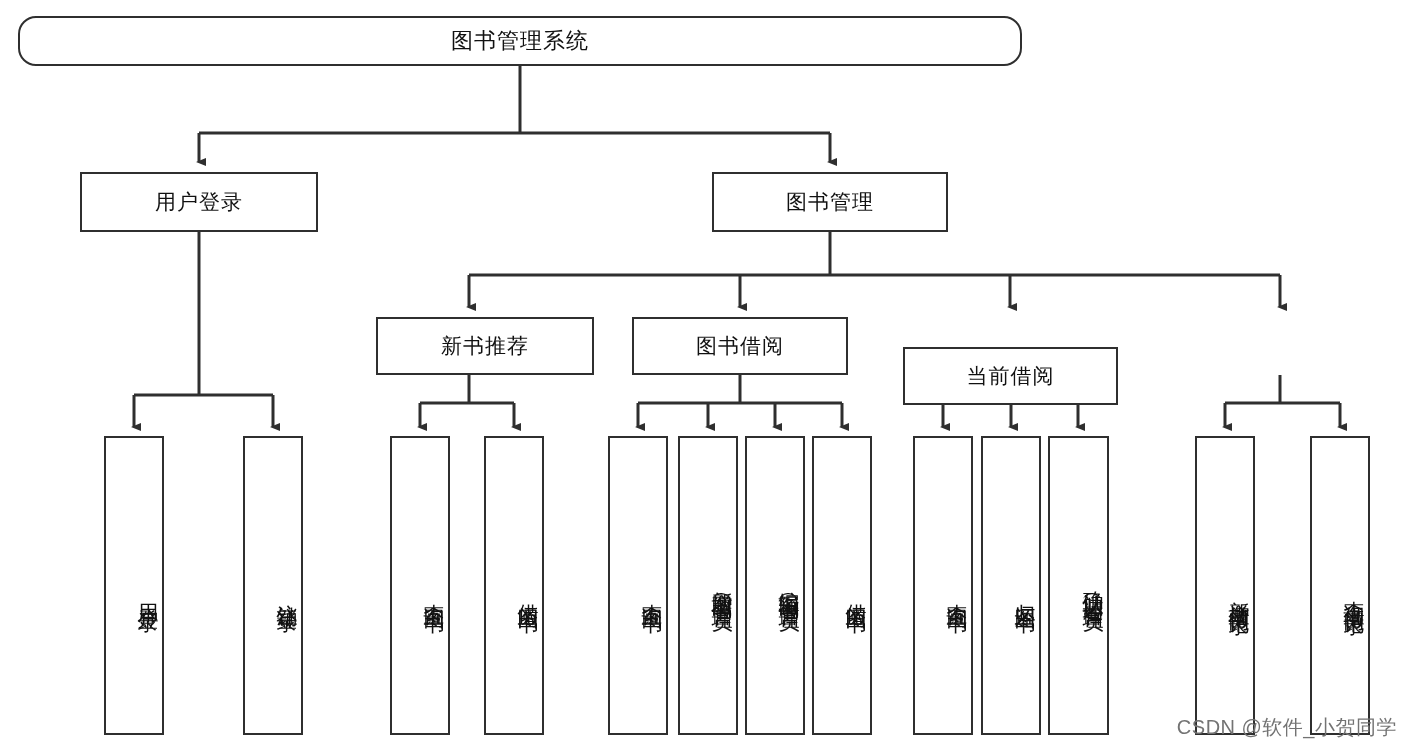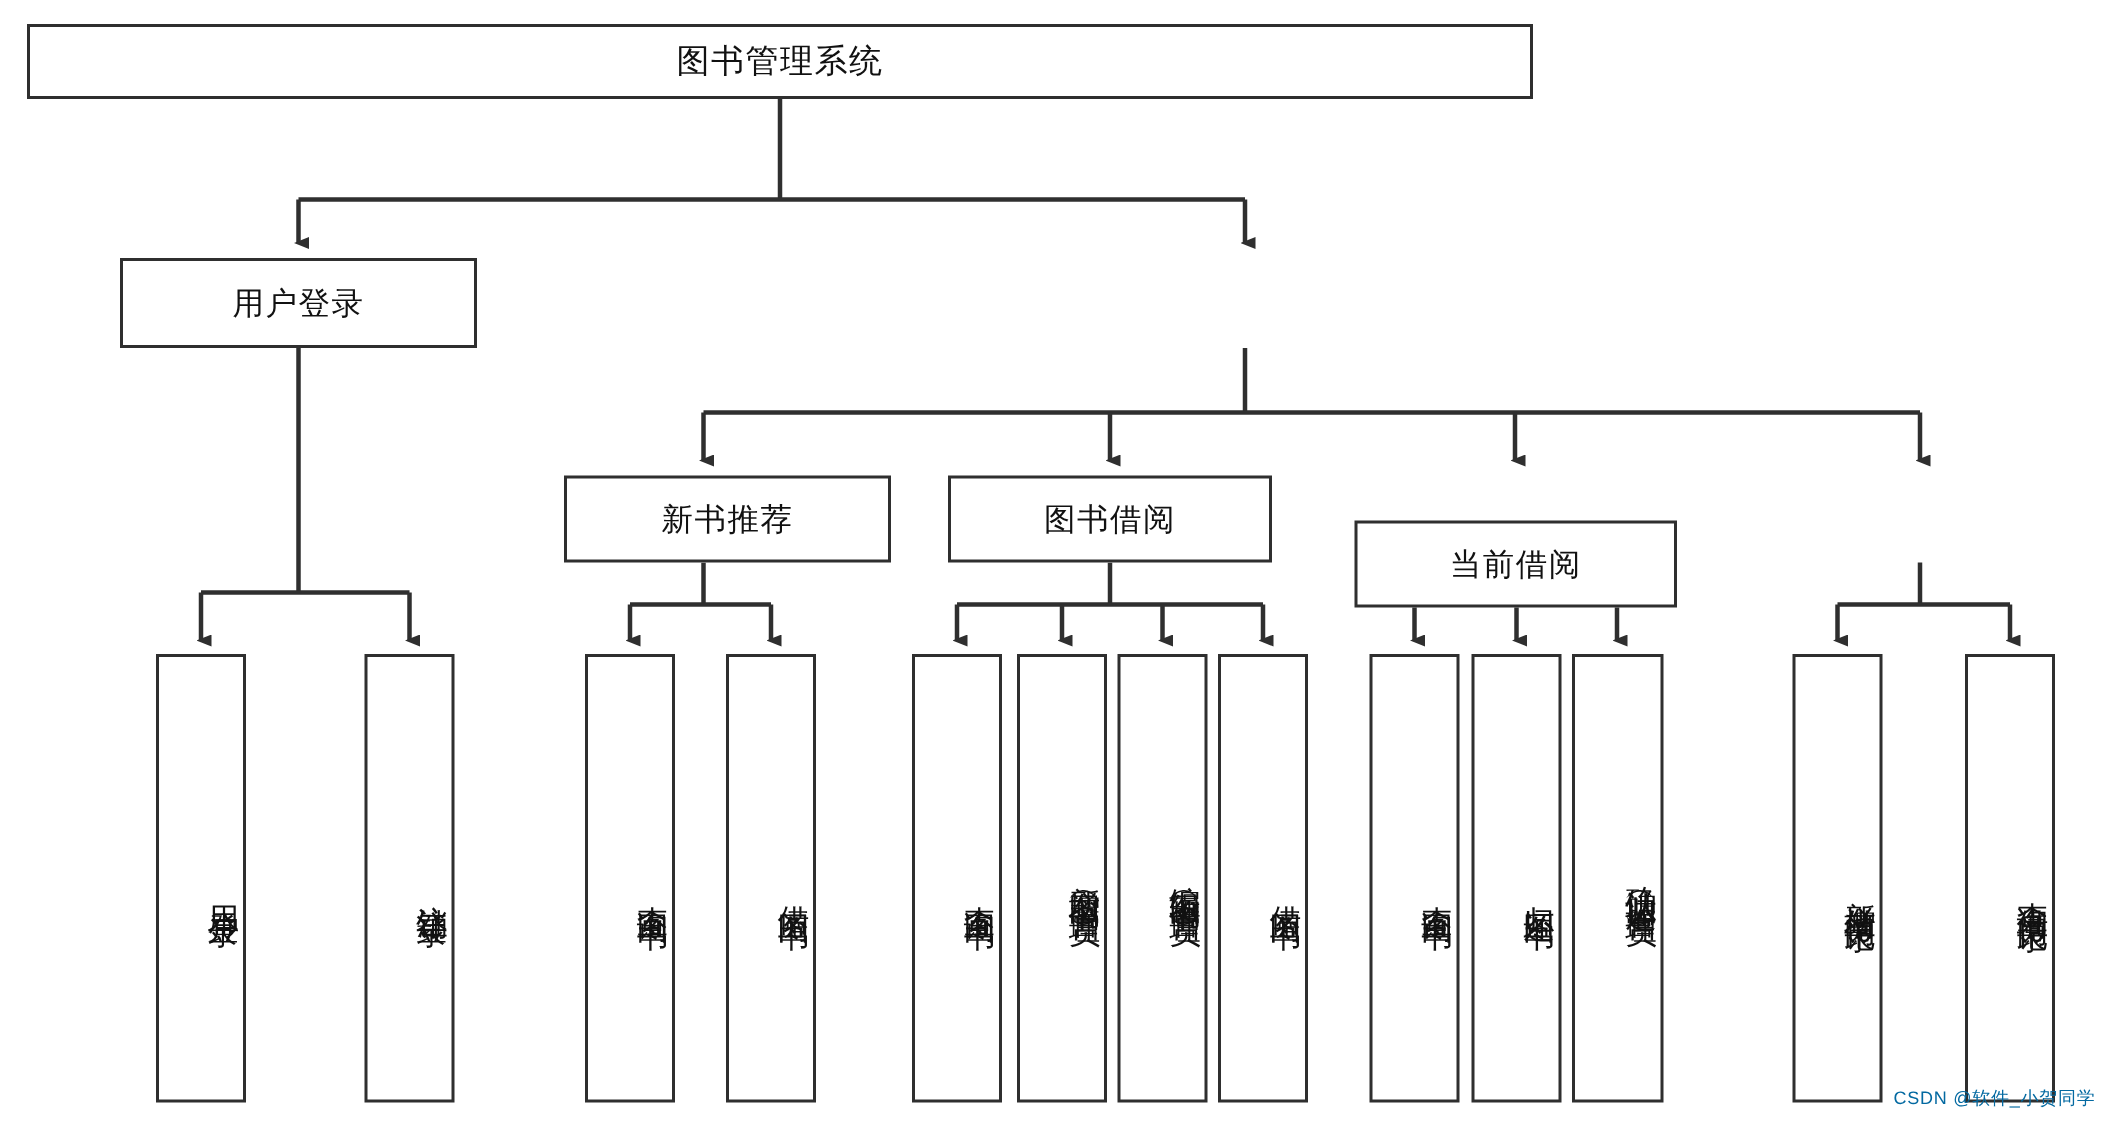--- a/index.html
+++ b/index.html
@@ -51,22 +51,22 @@
     text-orientation: upright;
     white-space: nowrap;
   }
   .node.root {
     font-size: 22px;
   }
   #watermark {
     position: absolute;
     right: 8px;
     bottom: 6px;
-    font-size: 12px;
-    color: #0369a1;
+    font-size: 20px;
+    color: #737373;
     white-space: nowrap;
     letter-spacing: 0.5px;
   }
 </style>
 </head>
 <body>
 
 <div id="canvas">
 
   <svg id="wires" viewBox="0 0 1405 747">
@@ -112,28 +112,31 @@
       <path d="M1011,403 L1011,427" marker-end="url(#arrow)"></path>
       <path d="M1078,403 L1078,427" marker-end="url(#arrow)"></path>
 
       <path d="M1280,375 L1280,403"></path>
       <path d="M1225,403 L1340,403"></path>
       <path d="M1225,403 L1225,427" marker-end="url(#arrow)"></path>
       <path d="M1340,403 L1340,427" marker-end="url(#arrow)"></path>
     </g>
   </svg>
 
-  <div class="node horiz root" style="left:18px; top:16px; width:1004px; height:50px;">
+  <div class="node horiz root" style="left:18px; top:16px; width:1004px; height:50px;border-radius:18px;">
     <span>图书管理系统</span>
   </div>
 
   <div class="node horiz" style="left:80px; top:172px; width:238px; height:60px;">
     <span>用户登录</span>
   </div>
 
+  <div class="node horiz" style="left:712px; top:172px; width:236px; height:60px;">
+    <span>图书管理</span>
+  </div>
 
   <div class="node horiz" style="left:360px; top:317px; width:218px; height:58px;margin-left:16px;">
     <span>新书推荐</span>
   </div>
 
   <div class="node horiz" style="left:632px; top:317px; width:216px; height:58px;">
     <span>图书借阅</span>
   </div>
 
   <div class="node horiz" style="left:903px; top:317px; width:215px; height:58px;margin-top:30px;">

